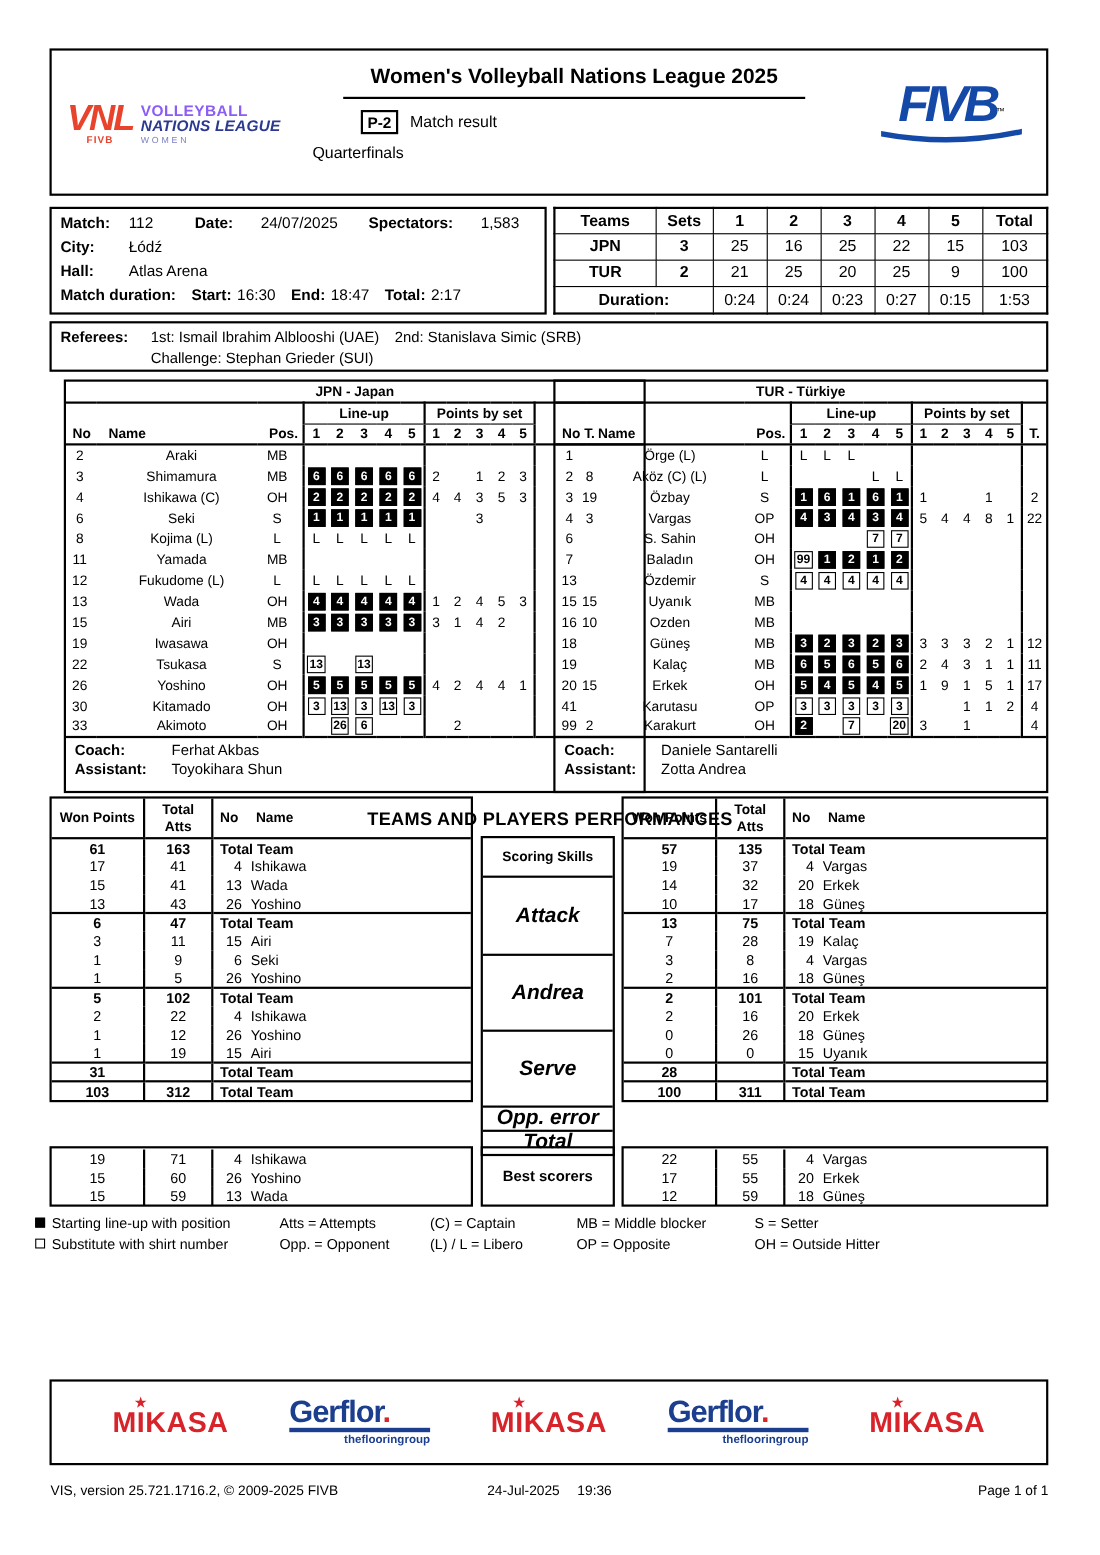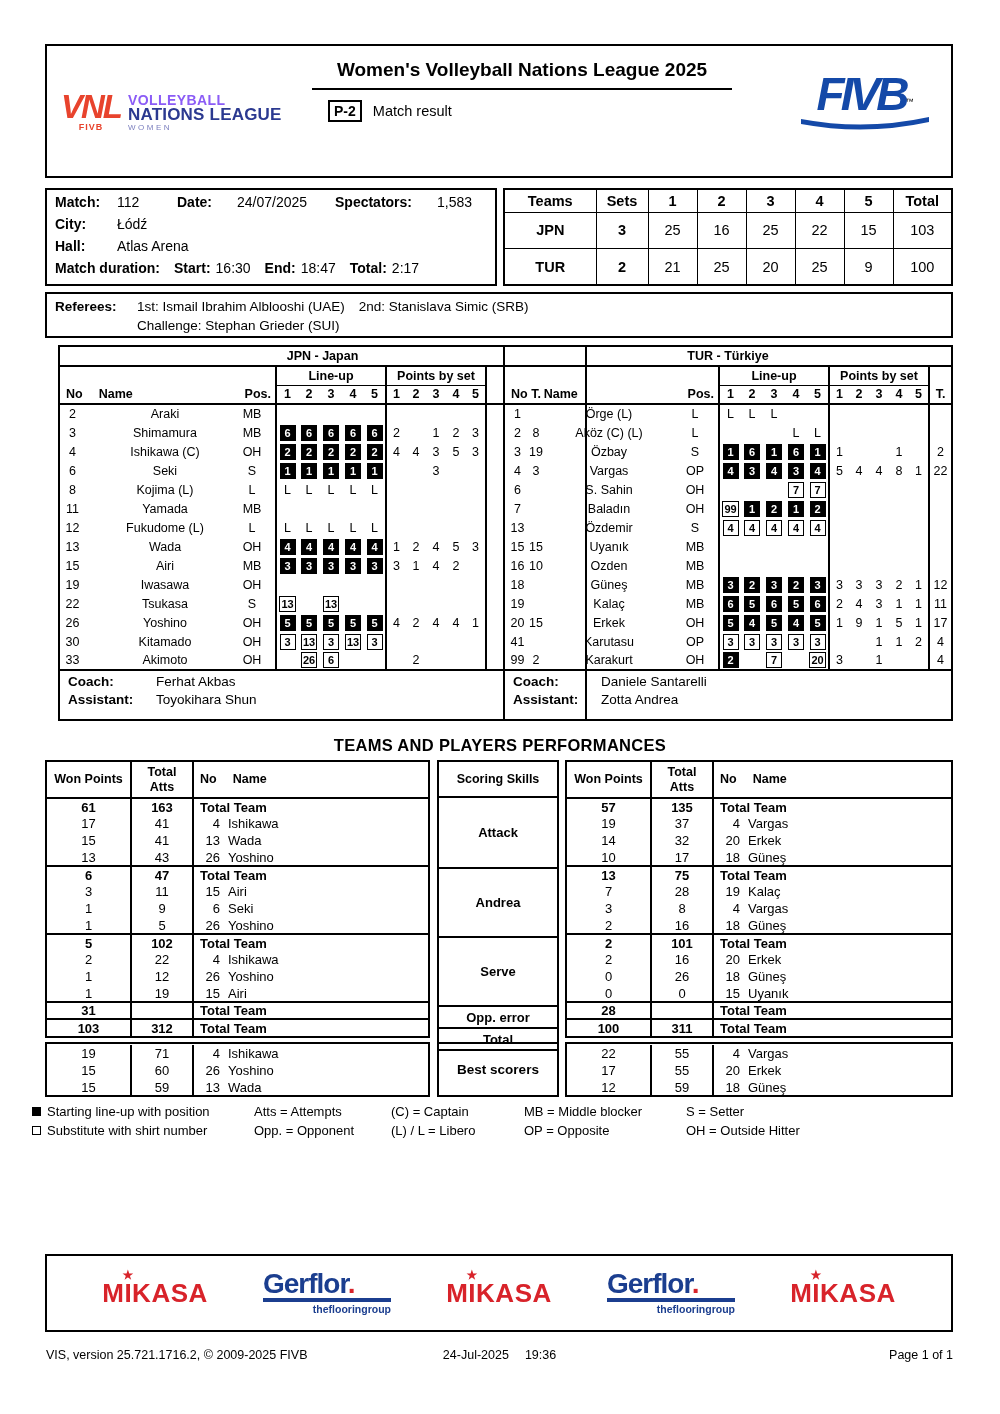--- a/index.html
+++ b/index.html
@@ -11,21 +11,21 @@
   .bold { font-weight:bold; }
 
   
   .header-box { left:45px; top:44px; width:908px; height:134px; }
   .vnl { left:14px; top:46px; display:flex; gap:7px; align-items:flex-start; }
   .vnl-mark-wrap { text-align:center; }
   .vnl-mark { font-size:33px; font-weight:bold; font-style:italic; color:#e8432d; letter-spacing:-2px; line-height:30px; display:block; }
   .vnl-fivb { font-size:9px; font-weight:bold; color:#e8432d; display:block; letter-spacing:1px; }
   .vnl-text { padding-top:1px; }
   .vnl-l1 { font-size:14px; font-weight:bold; color:#8b5cf6; line-height:15px; letter-spacing:.4px; }
-  .vnl-l2 { font-size:17px; font-weight:bold; color:#2b3990; line-height:13px; letter-spacing:.2px; }
+  .vnl-l2 { font-size:14px; font-weight:bold; color:#2b3990; line-height:13px; letter-spacing:.2px;font-style:italic; }
   .vnl-l3 { font-size:8px; color:#7b7fbe; letter-spacing:2.5px; margin-top:2px; }
   .hdr-center { left:190px; top:13px; width:570px; text-align:center; }
   .hdr-title { font-size:19px; font-weight:bold; }
   .title-rule { width:420px; border-top:2px solid #000; margin:7px auto 10px; }
   .form-row { display:flex; align-items:center; gap:11px; margin-left:47px;padding-left:44px; }
   .p2-box { border:2px solid #000; font-weight:bold; font-size:14px; padding:0 4px; line-height:18px; }
   .form-name, .round { font-size:14.5px; }
   .round { margin-left:47px; text-align:left; margin-top:10px; }
   .fivb-logo { right:20px; top:26px; text-align:center; }
   .fivb-mark { font-size:46px; font-weight:bold; font-style:italic; color:#1449a8; letter-spacing:-4px; line-height:44px; }
@@ -75,37 +75,37 @@
   td.pl-pos { text-align:right; padding-right:5px; font-size:13px; }
   .sb { display:inline-block; min-width:16px; height:16px; line-height:15px; font-size:11px; font-weight:bold; text-align:center; padding:0 1px; }
   .sb.start { background:#000; color:#fff; border:1px solid #000; }
   .sb.sub { background:#fff; color:#000; border:1.5px solid #000; }
   .coach-cell { border-top:2px solid #000; padding:2px 8px !important; height:38px; vertical-align:top !important; }
   .coach-line { line-height:18px; font-size:13.5px; text-align:left; }
   .coach-line .cl { font-weight:bold; display:inline-block; width:88px; }
 
   
   .perf-title { left:0; top:736px; width:1000px; text-align:center; font-size:16.5px; font-weight:bold; letter-spacing:.3px; }
-  .perf-box { top:760px; }
+  .perf-box { top:724px; }
   .perf-box.left { left:45px; width:385px; }
   .perf-box.right { left:565px; width:388px; }
   .perf-table { width:100%; border-collapse:collapse; font-size:13px; table-layout:fixed; }
   .perf-table th { height:36px; font-size:12.5px; font-weight:bold; border-bottom:2px solid #000; padding:1px 2px; line-height:15px; }
   .pf-name-h { text-align:left; padding-left:6px !important; }
   .pf-name-h .nm { margin-left:16px; }
   .perf-table td { height:17px; padding:0; }
   .pf-num { text-align:center; }
   .pf-name { text-align:left; padding-left:6px !important; }
   .pf-no { display:inline-block; width:20px; text-align:right; }
   .pf-nm { margin-left:8px; }
   .perf-table tr.b { font-weight:bold; }
   .perf-table tr.gt > td { border-top:2px solid #000; }
   .skills-box { left:437px; top:760px; width:122px; font-weight:bold; text-align:center; }
   .sk-h { height:36px; border-bottom:2px solid #000; display:flex; flex-direction:column; justify-content:center; font-size:12.5px; line-height:15px; }
-  .sk-c { display:flex; align-items:center; justify-content:center; font-size:13px; }
+  .sk-c { display:flex; align-items:center; justify-content:center; font-size:19px;font-style:italic; }
   .sk-c.h4 { height:69px; }
   .sk-c.h1 { height:22px; }
   .sk-c + .sk-c { border-top:2px solid #000; }
   .best-box { top:1042px; height:55px; padding-top:1px; }
   .best-box.left { left:45px; width:385px; }
   .best-box.right { left:565px; width:388px; }
   .best-skill { left:437px; top:1042px; width:122px; height:55px; display:flex; align-items:center; justify-content:center; font-weight:bold; font-size:13.5px; text-align:center; }
 
   
   .legend { left:32px; top:1102px; width:907px; font-size:13px; }
@@ -147,20 +147,21 @@
         <div class="vnl-l3">WOMEN</div>
       </span>
     </div>
     <div class="abs hdr-center">
       <div class="hdr-title">Women's Volleyball Nations League 2025</div>
       <div class="title-rule"></div>
       <div class="form-row">
         <span class="p2-box">P-2</span>
         <span class="form-name">Match result</span>
       </div>
+      <div class="round">Quarterfinals</div>
     </div>
     <div class="abs fivb-logo">
       <div><span class="fivb-mark">FIVB</span><span class="fivb-tm">™</span></div>
       <svg width="132" height="16">
           <path d="M2 3 Q66 15 130 1 L130 6 Q66 20 2 8 Z" fill="#1449a8"></path>
         </svg>
     </div>
   </div>
 
   <div class="abs bx info-box">
@@ -229,20 +230,29 @@
           <tr>
             <td class="sc-team">TUR</td>
             <td class="sc-sets">2</td>
             <td>21</td>
             <td>25</td>
             <td>20</td>
             <td>25</td>
             <td>9</td>
             <td>100</td>
           </tr>
+          <tr>
+            <td class="sc-durlabel" colspan="2">Duration:</td>
+            <td>0:24</td>
+            <td>0:24</td>
+            <td>0:23</td>
+            <td>0:27</td>
+            <td>0:15</td>
+            <td>1:53</td>
+          </tr>
         </tbody>
     </table>
   </div>
 
   <div class="abs bx ref-box">
     <div class="ref-label">Referees:</div>
     <div class="ref-lines">
       <div class="ref-line"><span>1st: Ismail Ibrahim Alblooshi (UAE)</span><span class="ref-2nd">2nd: Stanislava Simic (SRB)</span></div>
       <div class="ref-line"><span>Challenge: Stephan Grieder (SUI)</span></div>
     </div>

